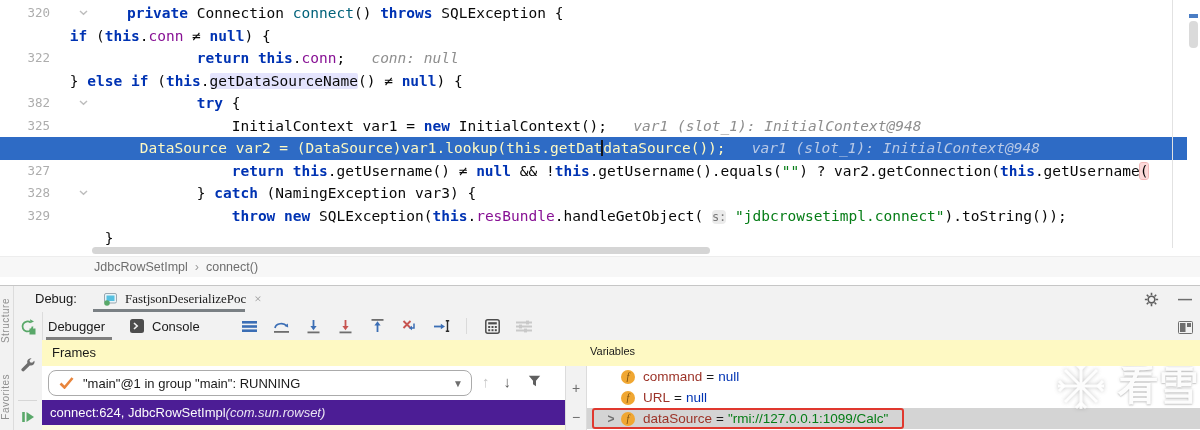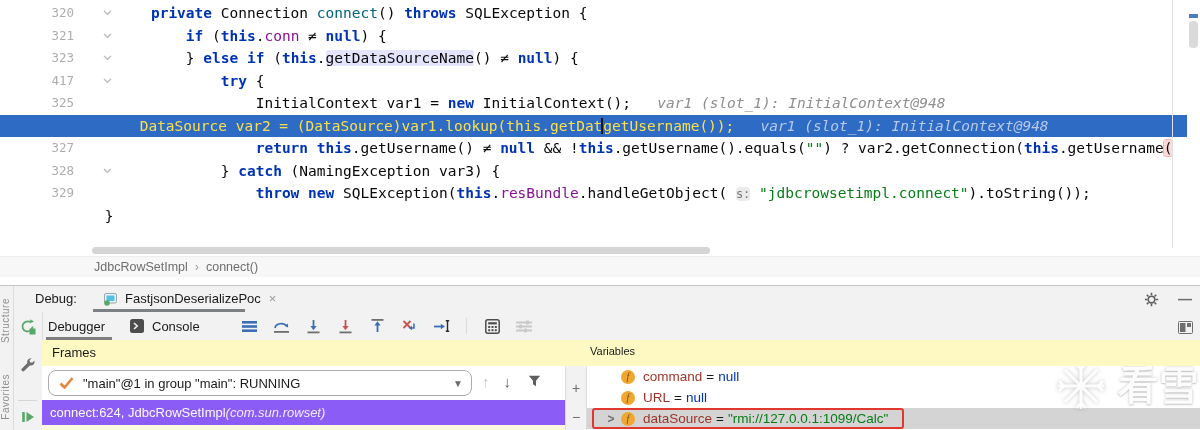--- a/index.html
+++ b/index.html
@@ -4,37 +4,37 @@
 <style>
   html,body{margin:0;padding:0;background:#fff;width:1200px;height:430px;overflow:hidden;
             font-family:"Liberation Sans",sans-serif;-webkit-font-smoothing:antialiased;}
   .screen{position:relative;width:1200px;height:430px;background:#fff;}
 
   
   .editor{position:absolute;left:0;top:0;width:1200px;height:256px;background:#fff;}
   .lines{position:absolute;left:0;top:2px;width:1187px;overflow:hidden;}
   .eline{display:flex;height:22.5px;line-height:22.5px;font-family:"DejaVu Sans Mono",monospace;
          font-size:14.5px;color:#080808;white-space:pre;}
-  .gut{flex:0 0 92px;display:flex;height:22.5px;padding-left:24px;}
+  .gut{flex:0 0 92px;display:flex;height:22.5px;}
   .lnum{width:50px;text-align:right;padding-right:2px;color:#ADADAD;font-size:12.5px;}
   .bpslot{width:22px;display:flex;align-items:center;justify-content:center;}
   .foldslot{width:18px;display:flex;align-items:center;justify-content:center;}
   .lcode{flex:1;overflow:hidden;}
   .kw{color:#0033B3;font-weight:bold;}
   .fld{color:#871094;}
   .str{color:#067D17;}
   .fn{color:#00627A;}
   .hl{background:#E4E4FD;border-radius:2px;}
   .hint{color:#8E8E8E;font-style:italic;}
   .hintblue{color:#B8C9E6;font-style:italic;}
   .pill{color:#7A7A7A;background:#EBEBEB;border-radius:4px;font-size:12px;}
   .brace{background:#FCD9D9;border-radius:2px;outline:1px solid #F2B8B8;}
   .caret{border-left:2px solid #14161a;margin-left:-1px;}
   .exec .lcode{background:#2E6BC5;}
-  .exec .lcode span{color:#fde047;}
+  .exec .lcode span{color:#fef9c3;}
   .exec .lcode .hintblue{color:#B8C9E6;}
   .exec .gut{background:#F8F1DC;}
   .margin-guide{position:absolute;left:1172px;top:0;height:248px;border-left:1px solid #E2E2E2;}
   .vscroll{position:absolute;right:0;top:0;width:13px;height:248px;background:#FFF;}
   .vmark{position:absolute;left:2px;top:14px;width:9px;height:4px;background:#4A7DC4;}
   .vthumb{position:absolute;left:2px;top:21px;width:9px;height:27px;background:#DADADA;border-radius:4px;}
   .hscroll{position:absolute;left:0;top:246px;width:1200px;height:9px;}
   .hthumb{position:absolute;left:92px;top:1px;width:618px;height:7px;background:#D5D5D5;border-radius:4px;}
 
   
@@ -45,21 +45,21 @@
   .crumb{cursor:default;}
 
   
   .dbg{position:absolute;left:0;top:285px;width:1200px;height:153px;background:#F2F2F2;border-top:1px solid #C6C6C6;}
   .stripe{position:absolute;left:0;top:0;width:13px;height:153px;background:#F2F2F2;border-right:1px solid #DCDCDC;overflow:hidden;}
   .stripe span{position:absolute;left:0px;writing-mode:vertical-rl;transform:rotate(180deg);
                font-size:10px;color:#8F8F8F;letter-spacing:.5px;}
 
   .dbg-header{position:absolute;left:13px;top:0;width:1187px;height:26px;}
   .dbg-label{position:absolute;left:22px;top:5px;font-size:13px;color:#1A1A1A;}
-  .dbg-tab{position:absolute;left:82px;top:2px;height:21px;display:flex;align-items:center;gap:6px;padding:0 6px;}
+  .dbg-tab{position:absolute;left:82px;top:2px;height:21px;display:flex;align-items:center;gap:6px;padding:0 6px;font-family:Liberation Serif, serif;}
   .dbg-tab .t{font-size:13px;color:#1A1A1A;}
   .dbg-tab .x{color:#9A9A9A;font-size:13px;margin-left:2px;}
   .dbg-tab-underline{position:absolute;left:80px;top:23px;width:152px;height:3px;background:#7A8084;}
   .hdr-right{position:absolute;right:8px;top:4px;display:flex;align-items:center;gap:18px;}
   .dash{color:#6E6E6E;font-weight:bold;font-size:14px;line-height:10px;}
 
   .dbg-toolbar{position:absolute;left:42px;top:26px;width:1158px;height:28px;border-bottom:1px solid #E0E0E0;}
   .tab2{position:absolute;top:0;height:28px;display:flex;align-items:center;gap:6px;font-size:13px;color:#1A1A1A;}
   .tab-debugger{left:6px;}
   .tab-debugger .ul{position:absolute;left:-2px;top:25px;width:66px;height:3px;background:#7F7F7F;}
@@ -80,21 +80,21 @@
   .frames{position:absolute;left:42px;top:80px;width:523px;height:73px;background:#FFF;}
   .thread-row{position:absolute;left:0;top:0;width:523px;height:34px;background:#FFF;}
   .combo{position:absolute;left:6px;top:4px;width:424px;height:26px;background:#FFF;border:1px solid #ABABAB;
          border-radius:8px;display:flex;align-items:center;box-sizing:border-box;padding:0 8px;gap:8px;}
   .combo .txt{font-size:13px;color:#1A1A1A;flex:1;white-space:nowrap;overflow:hidden;}
   .combo .arr{color:#6E6E6E;font-size:10px;}
   .thread-icons{position:absolute;left:440px;top:6px;display:flex;gap:14px;align-items:center;}
   .aup{color:#C7C7C7;font-size:15px;} .adn{color:#5F5F5F;font-size:15px;}
   .frow{position:absolute;left:0;width:523px;height:25px;display:flex;align-items:center;
         padding-left:8px;box-sizing:border-box;font-size:13px;white-space:nowrap;overflow:hidden;}
-  .frow.sel{background:#8b5cf6;color:#FCFCFC;}
+  .frow.sel{background:#4c1d95;color:#FCFCFC;}
   .frow.sel .pkg{color:rgba(255,255,255,.88);}
   .frow.lib{background:#FCFAE1;color:#1A1A1A;}
   .frow .pkg{font-style:italic;color:#6E6E6E;}
 
   .watchbar{position:absolute;left:565px;top:80px;width:20px;height:73px;background:#F2F2F2;
             border-left:1px solid #DCDCDC;border-right:1px solid #DCDCDC;}
   .wb-ic{position:absolute;left:0;width:20px;text-align:center;color:#6E6E6E;font-size:14px;line-height:14px;}
 
   .vars{position:absolute;left:587px;top:80px;width:613px;height:73px;background:#FFF;overflow:hidden;}
   .vrow{position:relative;height:21px;display:flex;align-items:center;font-size:13.5px;color:#1A1A1A;white-space:nowrap;}
@@ -117,31 +117,28 @@
 </head>
 <body>
 
 <div class="screen">
 
   <div class="editor">
     <div class="lines" id="lines">
         <div class="eline"><span class="gut"><span class="lnum">320</span><span class="bpslot"></span><span class="foldslot"><svg width="9" height="6" viewBox="0 0 9 6">
                 <path d="M1 1l3.5 3.3L8 1" stroke="#BDBDBD" stroke-width="1.4" fill="none"></path>
               </svg></span></span><span class="lcode"><span>    </span><span class="kw">private</span><span> </span><span>Connection</span><span> </span><span class="fn">connect</span><span>() </span><span class="kw">throws</span><span> SQLException {</span></span></div>
-        <div class="eline"><span class="gut"><span class="lnum">321</span><span class="bpslot"></span><span class="foldslot"><svg width="9" height="6" viewBox="0 0 9 6">
-                <path d="M1 1l3.5 3.3L8 1" stroke="#BDBDBD" stroke-width="1.4" fill="none"></path>
-              </svg></span></span><span class="lcode"><span>        </span><span class="kw">if</span><span> (</span><span class="kw">this</span><span>.</span><span class="fld">conn</span><span> ≠ </span><span class="kw">null</span><span>) {</span></span></div>
-        <div class="eline"><span class="gut"><span class="lnum">323</span><span class="bpslot"></span><span class="foldslot"><svg width="9" height="6" viewBox="0 0 9 6">
-                <path d="M1 1l3.5 3.3L8 1" stroke="#BDBDBD" stroke-width="1.4" fill="none"></path>
-              </svg></span></span><span class="lcode"><span>        } </span><span class="kw">else</span><span> </span><span class="kw">if</span><span> (</span><span class="kw">this</span><span>.</span><span class="hl">getDataSourceName</span><span>() ≠ </span><span class="kw">null</span><span>) {</span></span></div>
-        <div class="eline"><span class="gut"><span class="lnum">417</span><span class="bpslot"></span><span class="foldslot"><svg width="9" height="6" viewBox="0 0 9 6">
+        <div class="eline"><span class="lcode"><span>        </span><span class="kw">if</span><span> (</span><span class="kw">this</span><span>.</span><span class="fld">conn</span><span> ≠ </span><span class="kw">null</span><span>) {</span></span></div>
+        <div class="eline"><span class="gut"><span class="lnum">322</span><span class="bpslot"></span><span class="foldslot"></span></span><span class="lcode"><span>            </span><span class="kw">return</span><span> </span><span class="kw">this</span><span>.</span><span class="fld">conn</span><span>;</span><span>   </span><span class="hint">conn: null</span></span></div>
+        <div class="eline"><span class="lcode"><span>        } </span><span class="kw">else</span><span> </span><span class="kw">if</span><span> (</span><span class="kw">this</span><span>.</span><span class="hl">getDataSourceName</span><span>() ≠ </span><span class="kw">null</span><span>) {</span></span></div>
+        <div class="eline"><span class="gut"><span class="lnum">382</span><span class="bpslot"></span><span class="foldslot"><svg width="9" height="6" viewBox="0 0 9 6">
                 <path d="M1 1l3.5 3.3L8 1" stroke="#BDBDBD" stroke-width="1.4" fill="none"></path>
               </svg></span></span><span class="lcode"><span>            </span><span class="kw">try</span><span> {</span></span></div>
         <div class="eline"><span class="gut"><span class="lnum">325</span><span class="bpslot"></span><span class="foldslot"></span></span><span class="lcode"><span>                InitialContext var1 = </span><span class="kw">new</span><span> InitialContext();</span><span>   </span><span class="hint">var1 (slot_1): InitialContext@948</span></span></div>
-        <div class="eline exec"><span class="lcode"><span>                DataSource var2 = (DataSource)var1.lookup(this.getDat</span><span class="caret"></span><span>getUsername());</span><span>   </span><span class="hintblue">var1 (slot_1): InitialContext@948</span></span></div>
+        <div class="eline exec"><span class="lcode"><span>                DataSource var2 = (DataSource)var1.lookup(this.getDat</span><span class="caret"></span><span>dataSource());</span><span>   </span><span class="hintblue">var1 (slot_1): InitialContext@948</span></span></div>
         <div class="eline"><span class="gut"><span class="lnum">327</span><span class="bpslot"></span><span class="foldslot"></span></span><span class="lcode"><span>                </span><span class="kw">return</span><span> </span><span class="kw">this</span><span>.getUsername() ≠ </span><span class="kw">null</span><span> &amp;&amp; !</span><span class="kw">this</span><span>.getUsername().equals(</span><span class="str">""</span><span>) ? var2.getConnection(</span><span class="kw">this</span><span>.getUsername</span><span class="brace">(</span></span></div>
         <div class="eline"><span class="gut"><span class="lnum">328</span><span class="bpslot"></span><span class="foldslot"><svg width="9" height="6" viewBox="0 0 9 6">
                 <path d="M1 1l3.5 3.3L8 1" stroke="#BDBDBD" stroke-width="1.4" fill="none"></path>
               </svg></span></span><span class="lcode"><span>            } </span><span class="kw">catch</span><span> (NamingException var3) {</span></span></div>
         <div class="eline"><span class="gut"><span class="lnum">329</span><span class="bpslot"></span><span class="foldslot"></span></span><span class="lcode"><span>                </span><span class="kw">throw</span><span> </span><span class="kw">new</span><span> SQLException(</span><span class="kw">this</span><span>.</span><span class="fld">resBundle</span><span>.handleGetObject( </span><span class="pill">s:</span><span> </span><span class="str">"jdbcrowsetimpl.connect"</span><span>).toString());</span></span></div>
         <div class="eline"><span class="lcode"><span>            }</span></span></div>
       </div>
     <div class="margin-guide"></div>
     <div class="hscroll">
         <div class="hthumb"></div>

